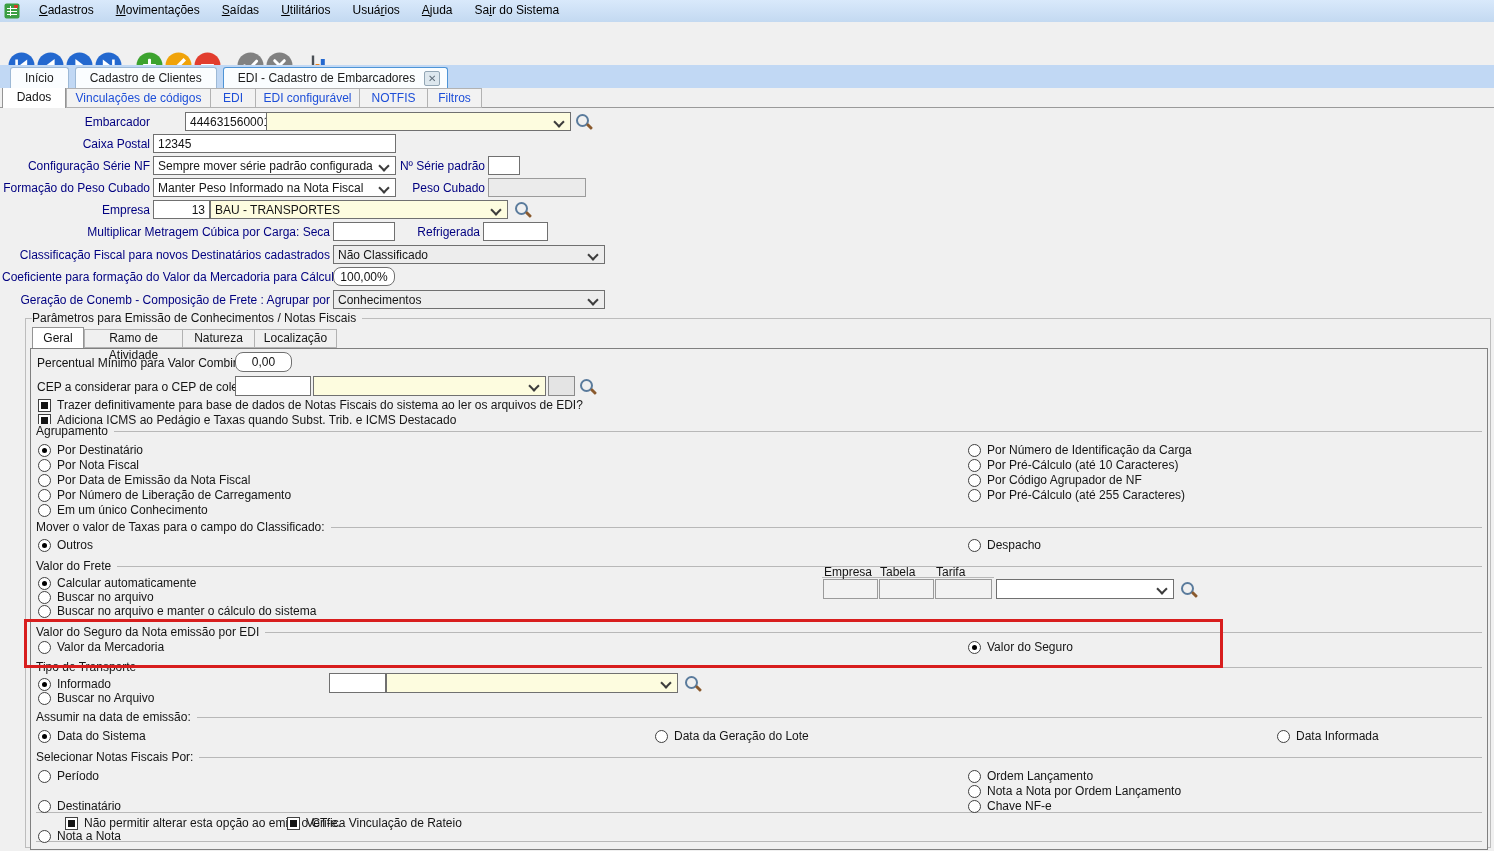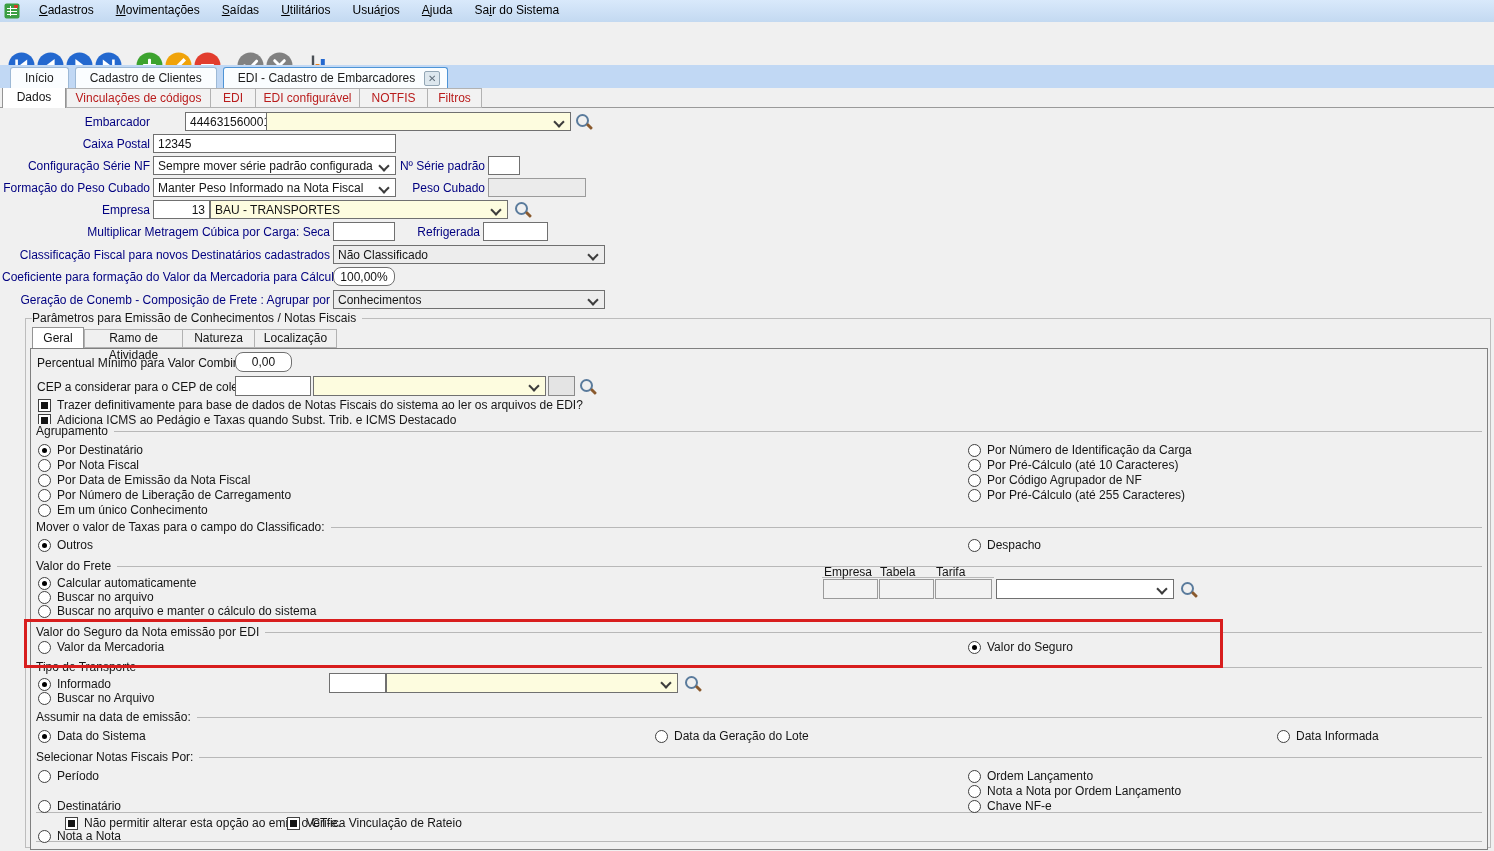--- a/index.html
+++ b/index.html
@@ -25,21 +25,21 @@
     border-radius:2px; color:#5f6d79; font-size:10px; line-height:13px; text-align:center; }
   
   .toolbar { position:absolute; top:45px; left:0; width:1494px; height:41px; background:#f0f0f0;
     border-bottom:1px solid #e2e2e2; }
   .tbtn { position:absolute; top:52px; width:27px; height:27px; }
   
   .tabline { position:absolute; top:107px; left:0; width:1494px; height:1px; background:#9a9a9a; z-index:1; }
   .mtab-active { position:absolute; left:2px; top:86px; width:64px; height:22px; background:#fff;
     border:1px solid #949494; border-bottom:none; text-align:center; line-height:21px; z-index:2; }
   .mtab { position:absolute; top:88px; height:20px; background:#f2f2f2; border:1px solid #b2b2b2;
-    text-align:center; line-height:18px; color:#b91c1c; z-index:1; }
+    text-align:center; line-height:18px; color:#1d4ed8; z-index:1; }
   
   .lbl { position:absolute; color:#000080; text-align:right; white-space:nowrap; z-index:2; }
   .cap { position:absolute; color:#141414; background:#f0f0f0; padding-right:6px; z-index:3; white-space:nowrap; }
   .hl  { position:absolute; left:36px; width:1446px; height:1px; background:#b8b8b8; z-index:1; }
   .fld { position:absolute; height:19px; border:1px solid #707070; background:#fff;
     font-family:"Liberation Sans",sans-serif; font-size:12px; padding:0 4px; z-index:2; color:#111; }
   input.fld { outline:none; }
   .fld.h20 { height:20px; }
   .fld.dis { background:#ebebeb; border-color:#9b9b9b; }
   .fld.right { text-align:right; }

